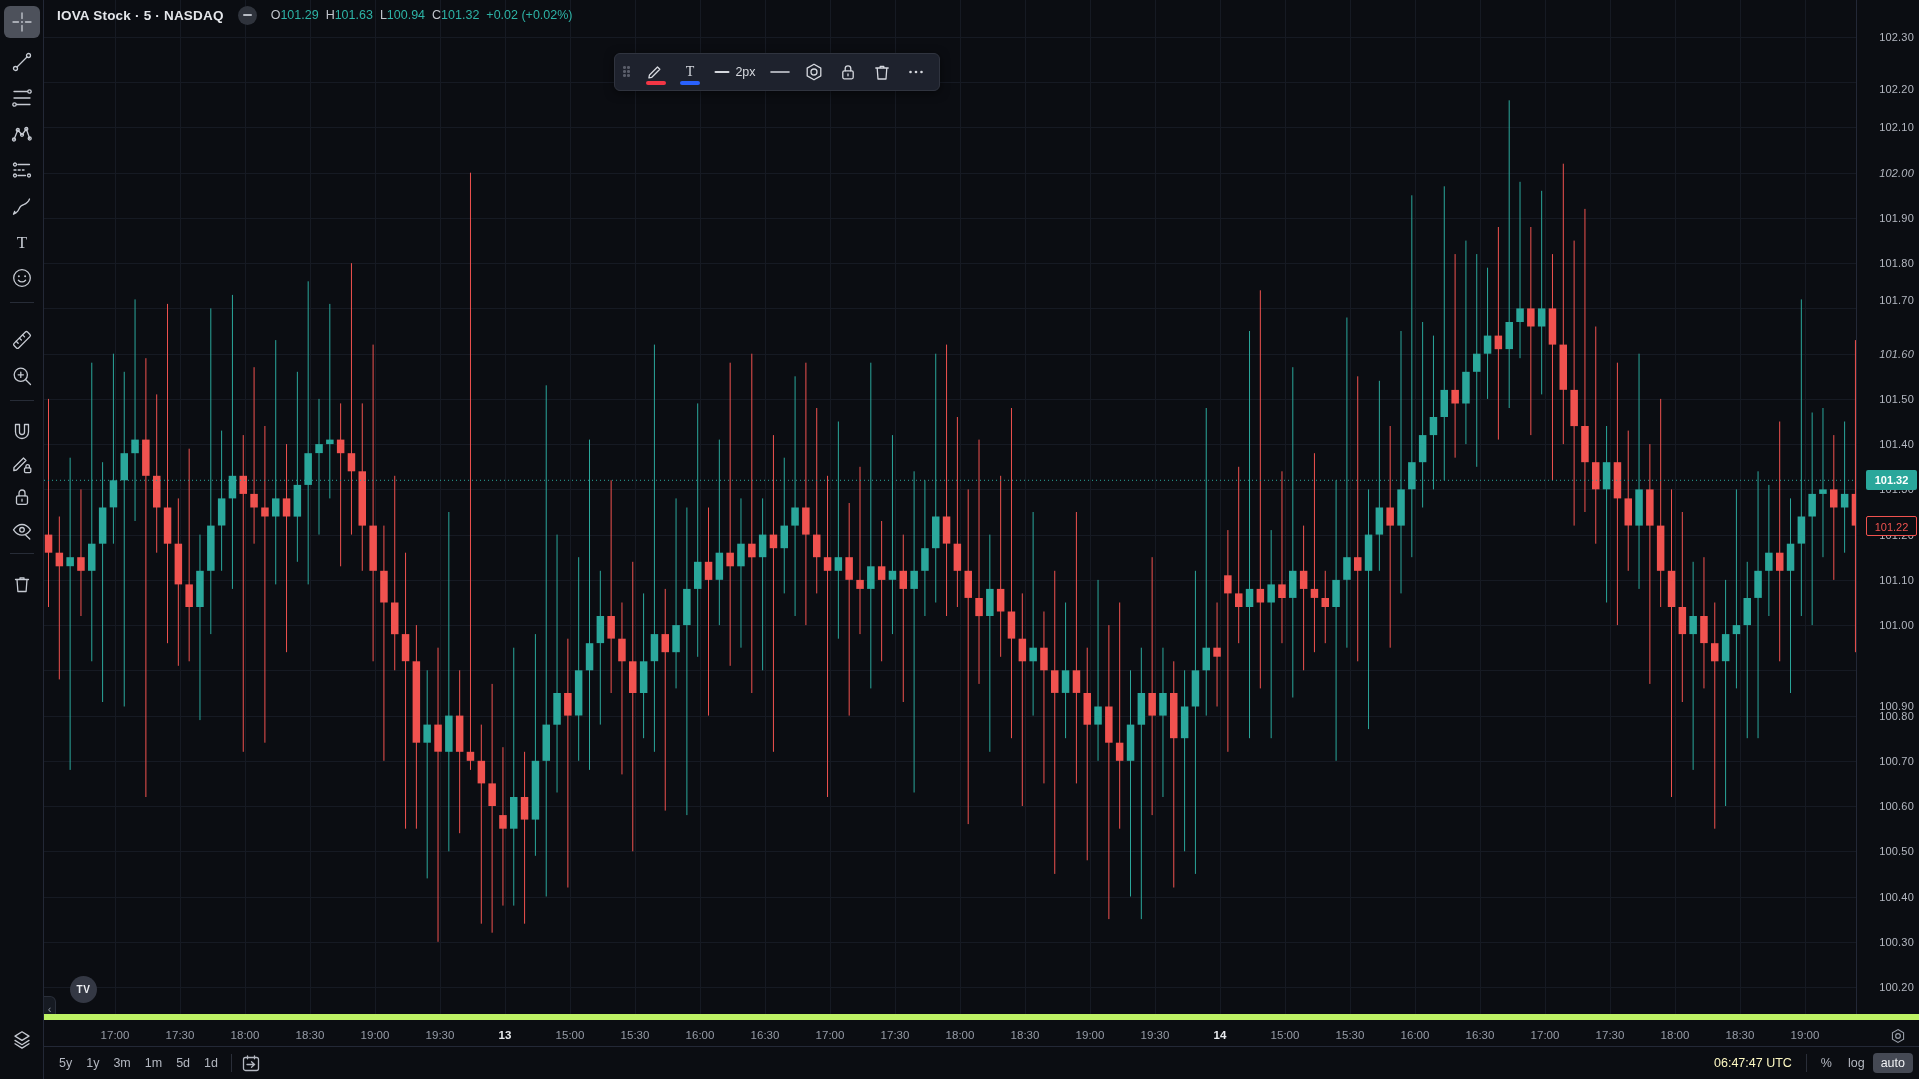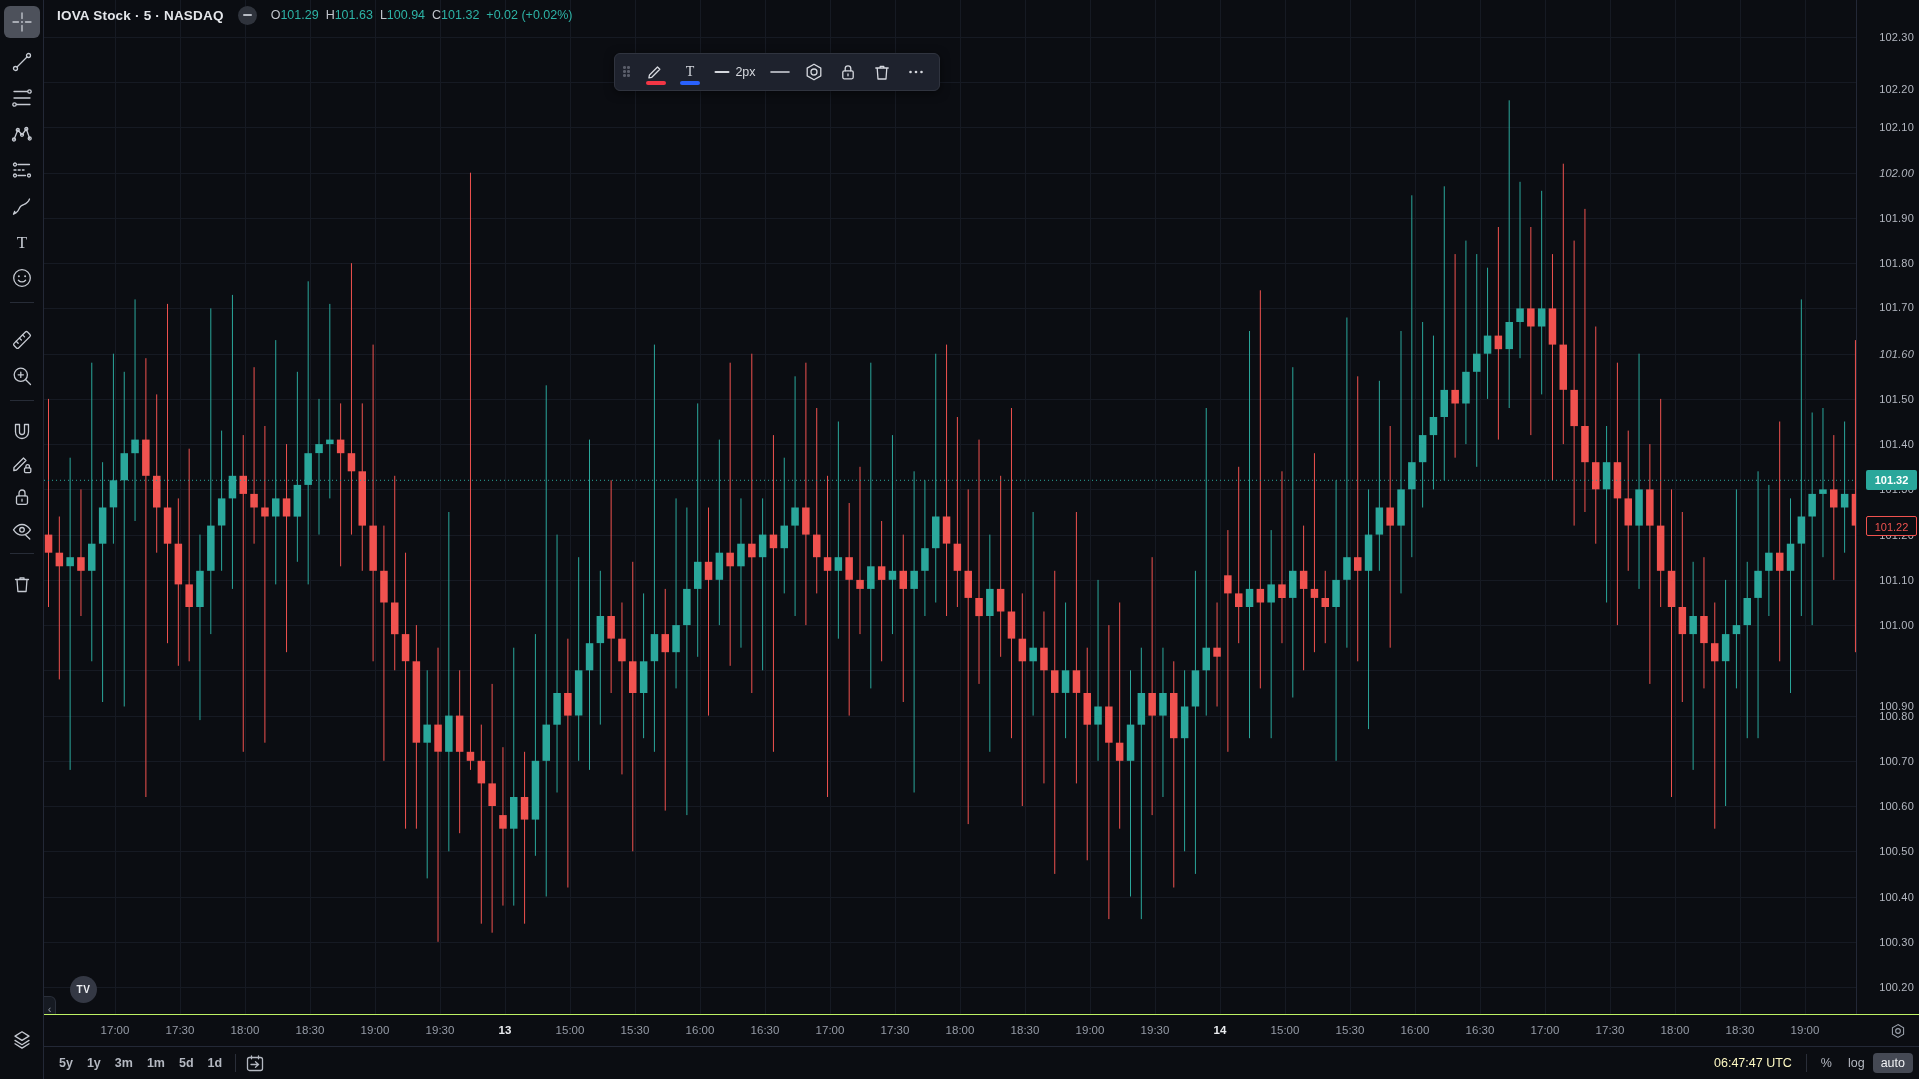--- a/index.html
+++ b/index.html
@@ -82,39 +82,39 @@
   }
   .price-tag {
     position:absolute; left:9px; right:2px; height:20px; line-height:20px;
     border-radius:2px; text-align:center; font-size:11px; font-weight:bold; z-index:5;
   }
   .tag-last { background:#2aa79b; color:#ffffff; }
   .tag-ask { background:#0b0d12; border:1px solid #f0524f; color:#f0524f; font-weight:normal; }
   
   .time-axis {
     position:absolute; left:44px; top:1014px; width:1875px; height:32px;
-    border-top:1px solid #bef264; background:#0b0d12; z-index:15; cursor:ew-resize;
+    border-top:6px solid #bef264; background:#0b0d12; z-index:15; cursor:ew-resize;
   }
   .time-label {
     position:absolute; top:9px; width:46px; margin-left:-23px; text-align:center;
     font-size:11.5px; color:#969ca7;
   }
   .time-label.bold { color:#e9ebef; font-weight:bold; }
   .axis-gear {
     position:absolute; right:12px; top:7px; width:18px; height:18px; cursor:pointer;
   }
   .axis-gear svg { stroke:#9aa0ab; fill:none; stroke-width:1.2; }
   
   .bottom-bar {
     position:absolute; left:44px; top:1046px; width:1875px; height:33px;
     border-top:1px solid #232836; background:#0b0d12; z-index:15;
     display:flex; align-items:center; font-size:12.5px; color:#b4b8c1;
   }
   .range-group { display:flex; align-items:center; margin-left:8px; }
-  .range-btn { padding:3px 7px; border-radius:4px; cursor:pointer; color:#b4b8c1;font-weight:bold; }
+  .range-btn { padding:3px 7px; border-radius:4px; cursor:pointer; color:#b4b8c1; }
   .bb-div { width:1px; height:18px; background:#2a2e39; margin:0 6px; }
   .goto-date { width:26px; height:24px; display:flex; align-items:center; justify-content:center; cursor:pointer; }
   .goto-date svg { stroke:#b4b8c1; fill:none; stroke-width:1.3; stroke-linecap:round; }
   .bb-right { margin-left:auto; display:flex; align-items:center; margin-right:6px; }
   .clock { color:#fef9c3; padding:0 8px; cursor:pointer; }
   .scale-btn { padding:3px 8px; border-radius:4px; cursor:pointer; }
   .scale-btn.active { background:#454954; color:#f2f3f5; }
 </style>
 </head>
 <body>
@@ -718,21 +718,21 @@
     <div class="price-label" style="top: 753.81px;">100.70</div>
     <div class="price-label" style="top: 708.571px;">100.80</div>
     <div class="price-label" style="top: 699px; margin-left: 48px;">100.90</div>
     <div class="price-label" style="top: 618.095px;">101.00</div>
     <div class="price-label" style="top: 572.857px;">101.10</div>
     <div class="price-label" style="top: 527.619px;">101.20</div>
     <div class="price-label" style="top: 482.381px;">101.30</div>
     <div class="price-label" style="top: 437.143px;">101.40</div>
     <div class="price-label" style="top: 391.905px;">101.50</div>
     <div class="price-label" style="top: 346.667px; font-style: italic;">101.60</div>
-    <div class="price-label" style="top: 300px;">101.70</div>
+    <div class="price-label" style="top: 293px;">101.70</div>
     <div class="price-label" style="top: 256.19px;">101.80</div>
     <div class="price-label" style="top: 210.952px;">101.90</div>
     <div class="price-label" style="top: 165.714px; font-style: italic;">102.00</div>
     <div class="price-label" style="top: 120.476px;">102.10</div>
     <div class="price-label" style="top: 82px;">102.20</div>
     <div class="price-label" style="top: 30px;">102.30</div>
   <div class="price-tag tag-last" id="tag-last" style="top: 470.333px;">101.32</div>
   <div class="price-tag tag-ask" id="tag-ask" style="top: 515.571px;">101.22</div>
 </div>
 

